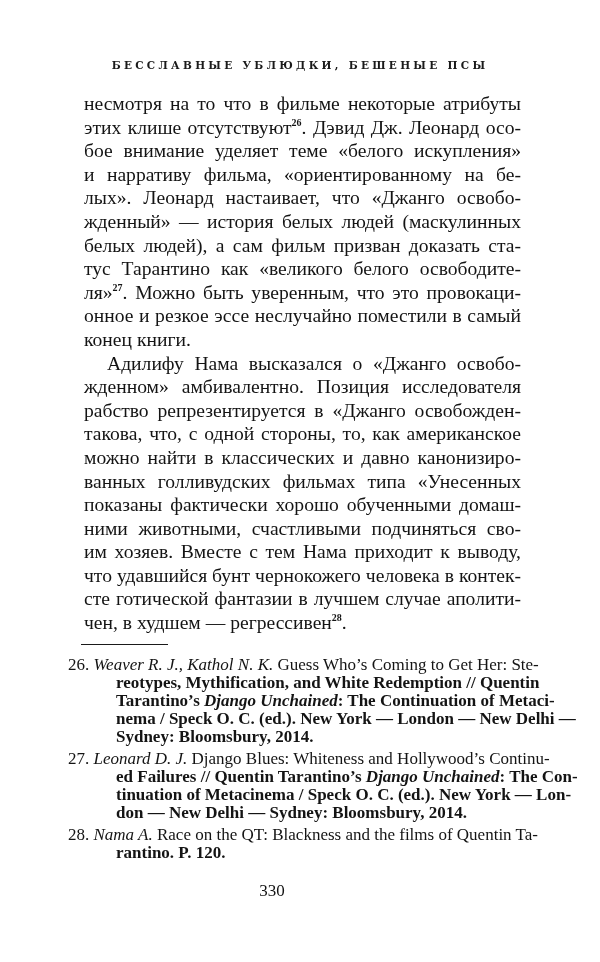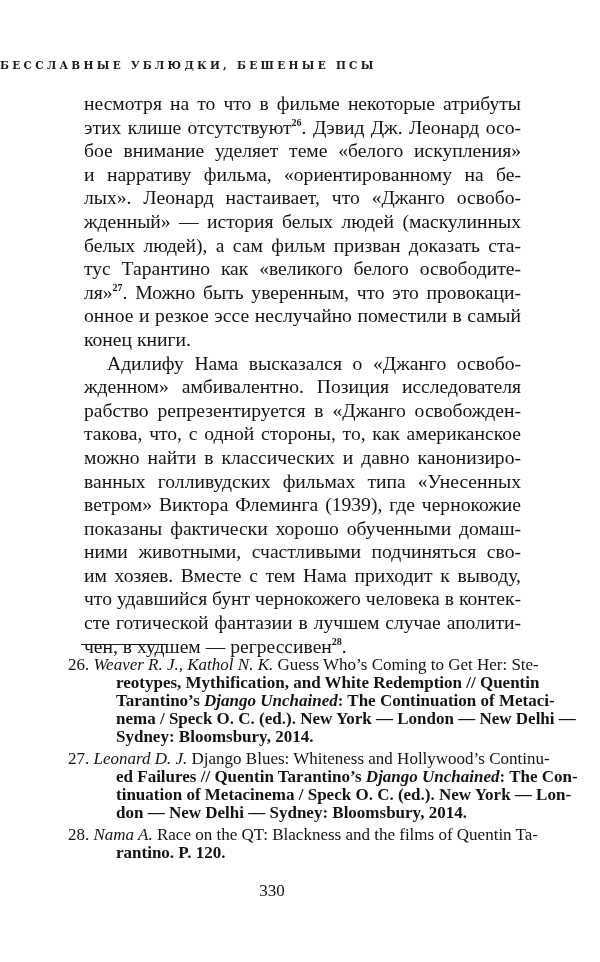--- a/index.html
+++ b/index.html
@@ -4,20 +4,21 @@
 <style>
   html, body { margin: 0; padding: 0; background: #ffffff; }
   body { width: 600px; height: 962px; position: relative; overflow: hidden; }
   .page {
     position: absolute; left: 0; top: 0; width: 600px; height: 962px;
     color: #141414;
     font-family: "DejaVu Serif", "Liberation Serif", serif;
   }
   .running-head {
     position: absolute; top: 59px; left: 0; width: 600px;
+    text-align: center;
     font-family: "DejaVu Serif", serif;
     font-weight: bold;
     font-size: 10.5px;
     letter-spacing: 3.3px;
     color: #1a1a1a;
   }
   .body-text {
     position: absolute; left: 84px; top: 92px; width: 437px;
     font-family: "Liberation Serif", serif;
     font-size: 19.6px;
@@ -73,21 +74,20 @@
     <span class="line"><span>тус Тарантино как «великого белого освободите-</span></span>
     <span class="line"><span>ля»</span><sup>27</sup><span>. Можно быть уверенным, что это провокаци-</span></span>
     <span class="line"><span>онное и резкое эссе неслучайно поместили в самый</span></span>
     <span class="line last"><span>конец книги.</span></span>
     <span class="line indent"><span>Адилифу Нама высказался о «Джанго освобо-</span></span>
     <span class="line"><span>жденном» амбивалентно. Позиция исследователя</span></span>
     <span class="line"><span>рабство репрезентируется в «Джанго освобожден-</span></span>
     <span class="line"><span>такова, что, с одной стороны, то, как американское</span></span>
     <span class="line"><span>можно найти в классических и давно канонизиро-</span></span>
     <span class="line"><span>ванных голливудских фильмах типа «Унесенных</span></span>
-    <span class="line"><span>ветром» Виктора Флеминга (1939), где чернокожие</span></span>
     <span class="line"><span>показаны фактически хорошо обученными домаш-</span></span>
     <span class="line"><span>ними животными, счастливыми подчиняться сво-</span></span>
     <span class="line"><span>им хозяев. Вместе с тем Нама приходит к выводу,</span></span>
     <span class="line"><span>что удавшийся бунт чернокожего человека в контек-</span></span>
     <span class="line"><span>сте готической фантазии в лучшем случае аполити-</span></span>
     <span class="line last"><span>чен, в худшем — регрессивен</span><sup>28</sup><span>.</span></span>
   </div>
 
   <div class="rule"></div>
 

